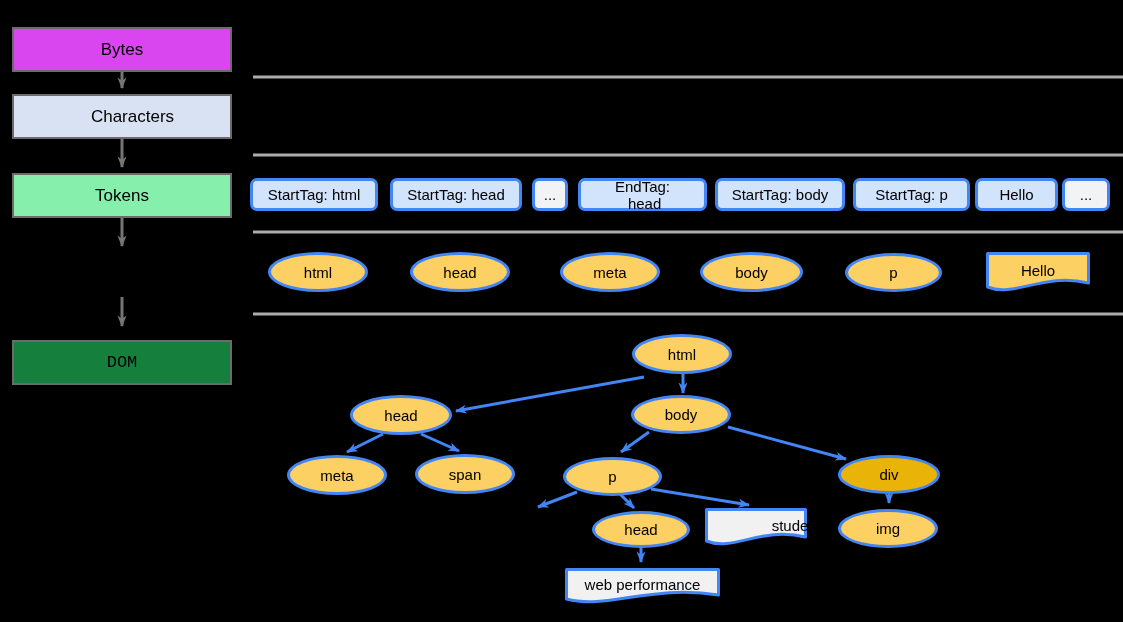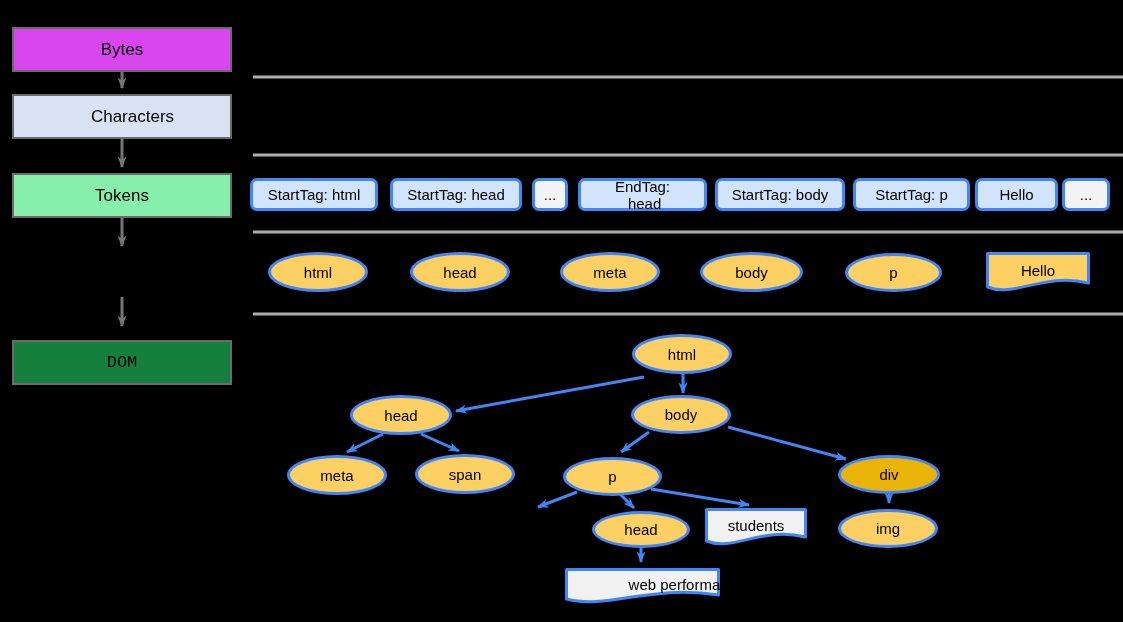--- a/index.html
+++ b/index.html
@@ -100,22 +100,22 @@
     <div class="abs ellipse" style="left: 631px; top: 395px; width: 100px; height: 39px; background: rgb(252, 208, 98);">body</div>
     <div class="abs ellipse" style="left: 287px; top: 455px; width: 100px; height: 40px; background: rgb(252, 208, 98);">meta</div>
     <div class="abs ellipse" style="left: 415px; top: 454px; width: 100px; height: 40px; background: rgb(252, 208, 98);">span</div>
     <div class="abs ellipse" style="left: 563px; top: 457px; width: 99px; height: 39px; background: rgb(252, 208, 98);">p</div>
     <div class="abs ellipse" style="left: 838px; top: 455px; width: 102px; height: 39px; background: #eab308;">div</div>
     <div class="abs ellipse" style="left: 592px; top: 511px; width: 98px; height: 37px; background: rgb(252, 208, 98);">head</div>
     <div class="docwrap" style="left: 705px; top: 508px; width: 102px; height: 48px;">
       <svg width="102" height="48">
         <path d="M 1.5 1.5 L 100.5 1.5 L 100.5 29 C 56.1 18 28.560000000000002 44 1.5 33 Z" fill="#F1F1F1" stroke="#4285F4" stroke-width="3" stroke-linejoin="round"></path>
       </svg>
-      <span class="doc-label" style="height: 34px;">students</span>
+      <span class="doc-label" style="height: 34px; margin-left: 44px;">students</span>
     </div>
     <div class="abs ellipse" style="left: 838px; top: 509px; width: 100px; height: 39px; background: rgb(252, 208, 98);">img</div>
     <div class="docwrap" style="left: 565px; top: 568px; width: 155px; height: 46px;">
       <svg width="155" height="46">
         <path d="M 1.5 1.5 L 153.5 1.5 L 153.5 27 C 85.25 16 43.400000000000006 42 1.5 31 Z" fill="#F1F1F1" stroke="#4285F4" stroke-width="3" stroke-linejoin="round"></path>
       </svg>
-      <span class="doc-label" style="height: 32px; padding-left: 44px;">web performance</span>
+      <span class="doc-label" style="height: 32px;">web performance</span>
     </div>
   </div>
 
 </body></html>

